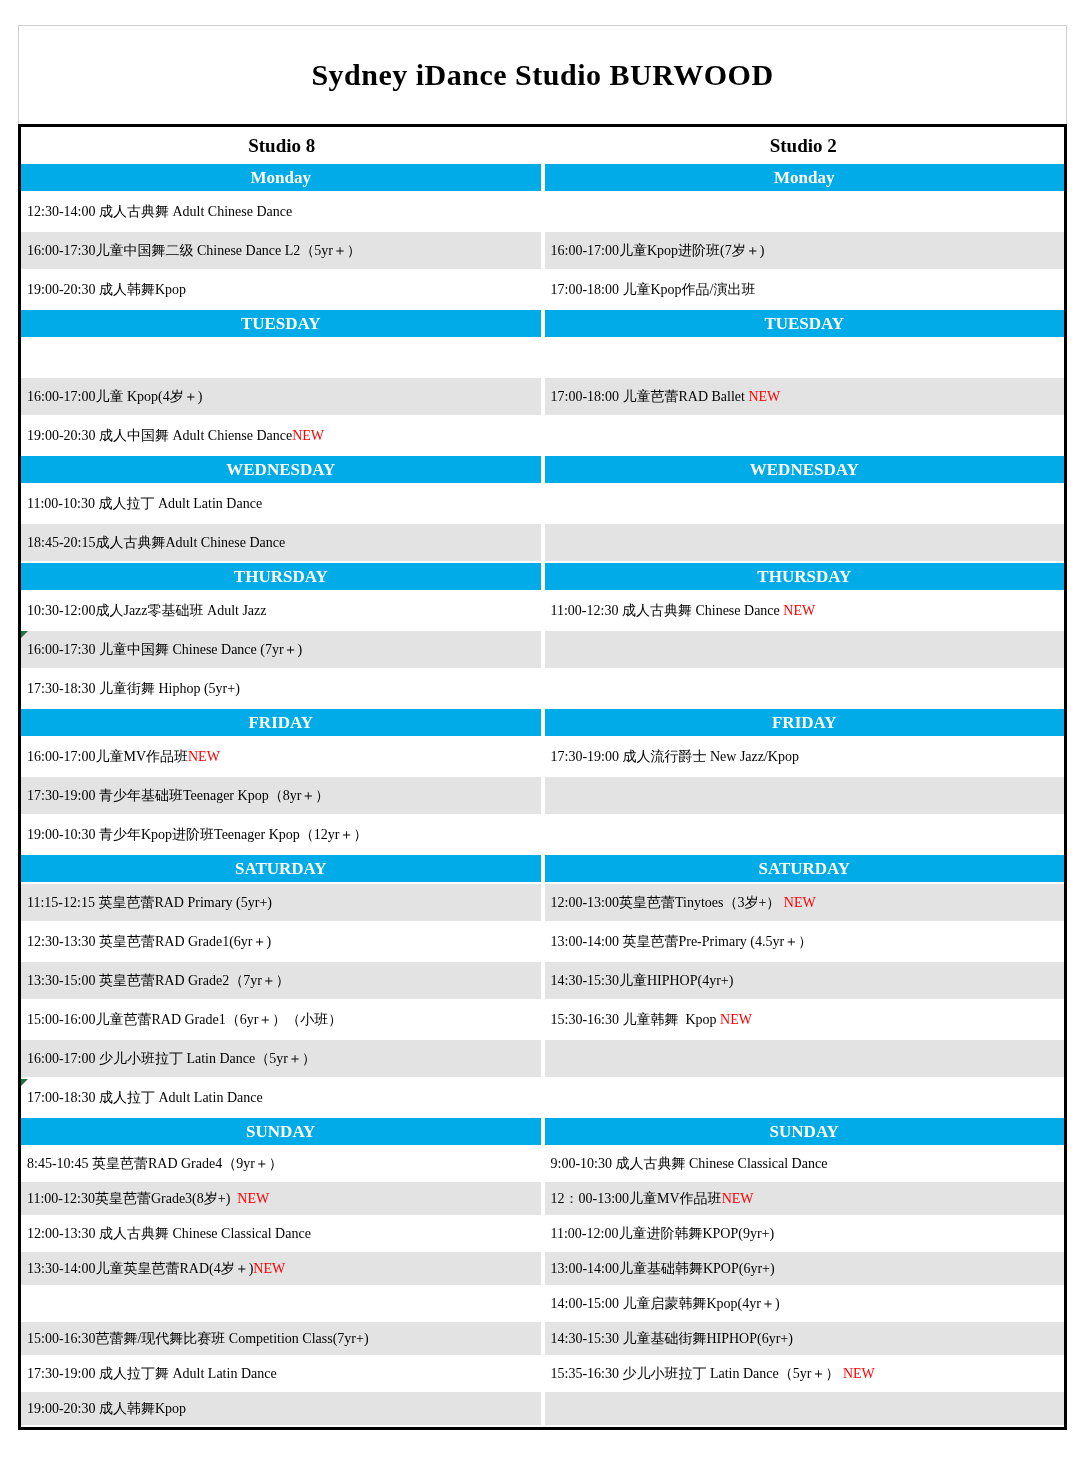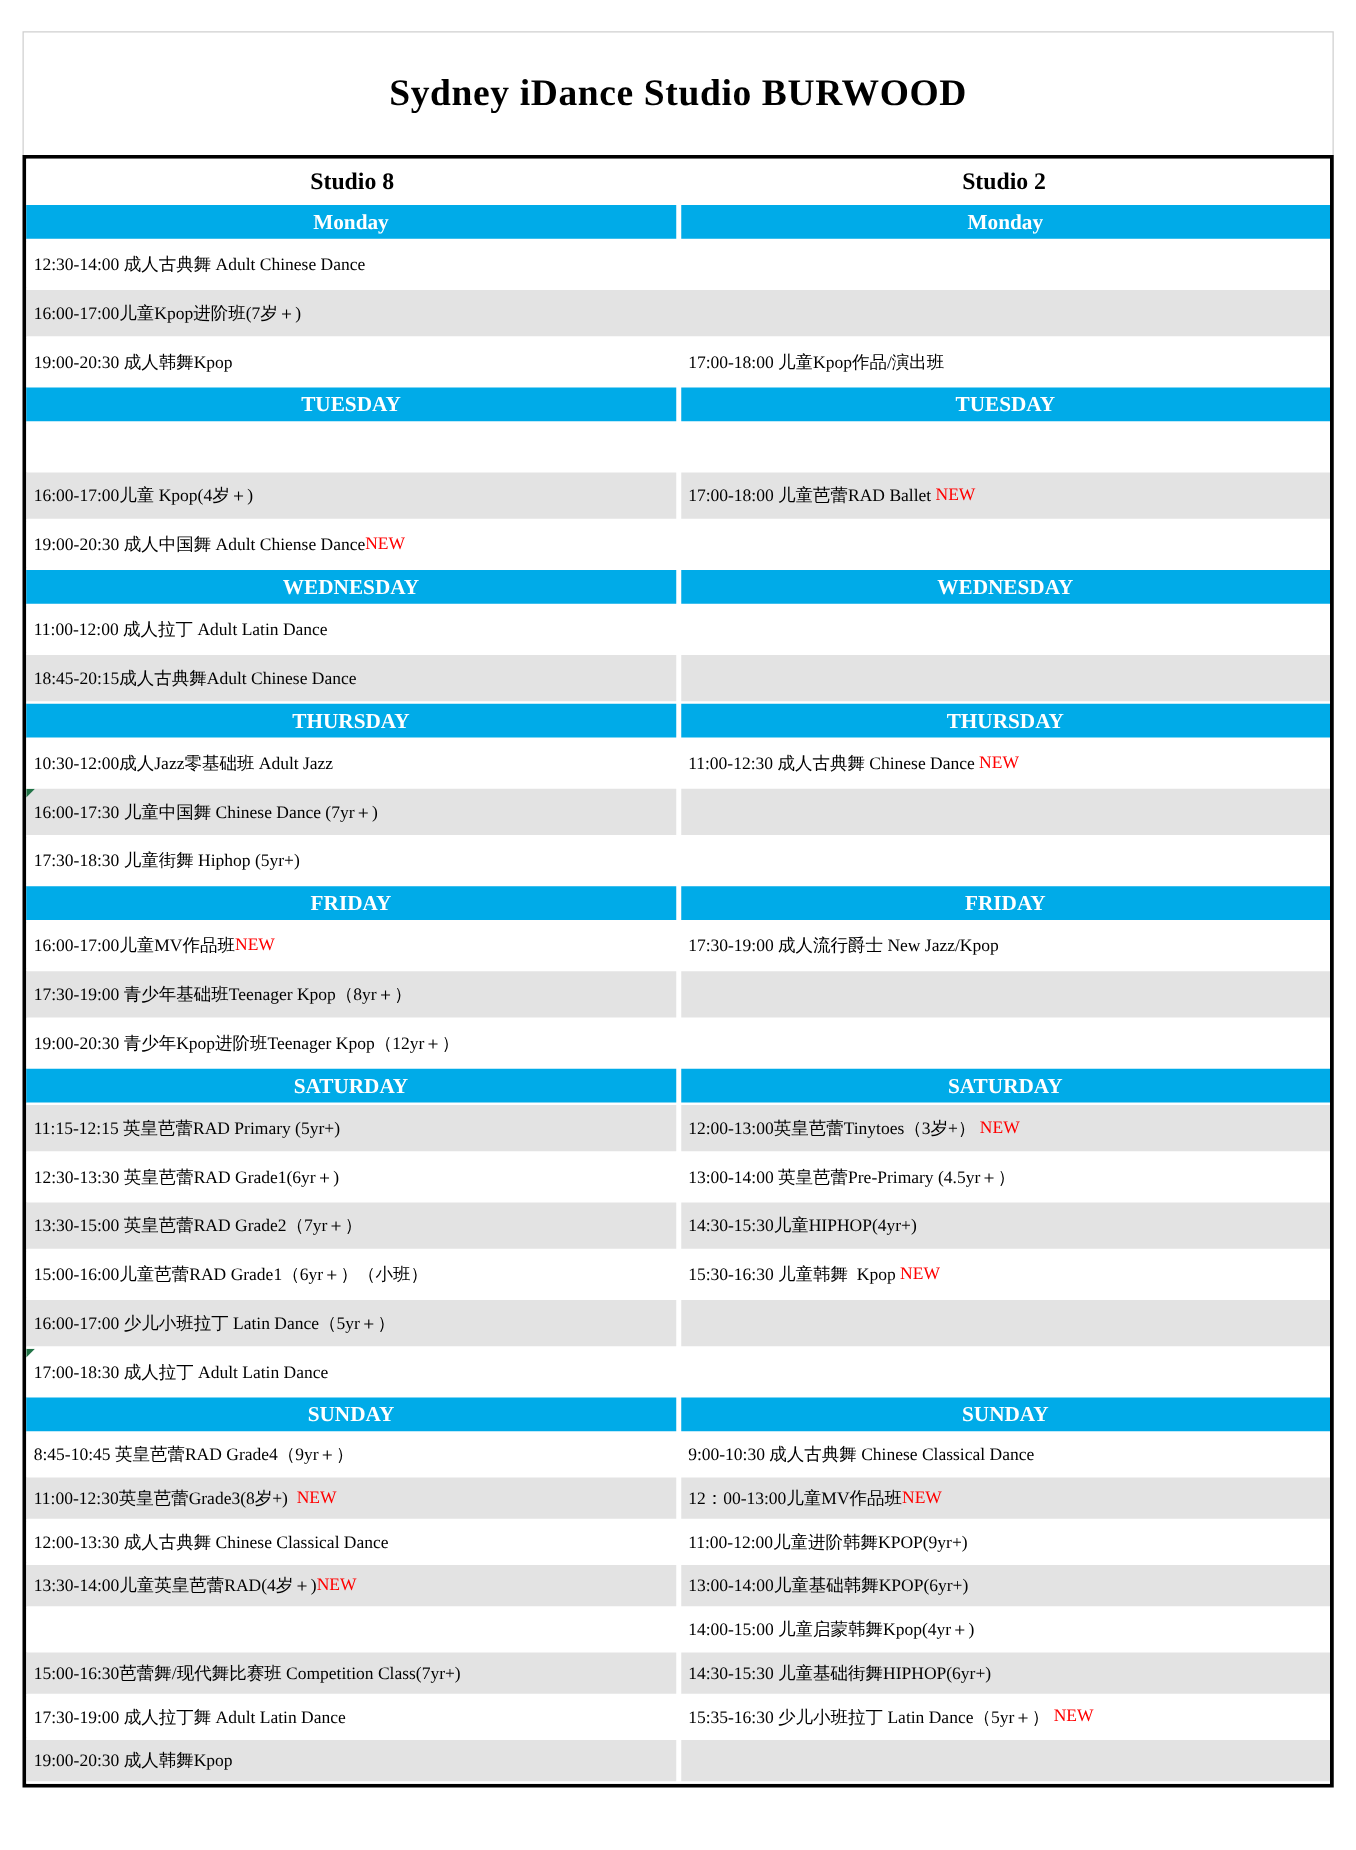--- a/index.html
+++ b/index.html
@@ -69,20 +69,23 @@
             </div>
           </div>
           <div class="row class-row">
             <div class="cell class-cell">
               <span class="txt">12:30-14:00 成人古典舞 Adult Chinese Dance</span>
             </div>
             <div class="cell class-cell"></div>
           </div>
           <div class="row class-row stripe">
             <div class="cell class-cell">
+              <span class="txt">16:00-17:30儿童中国舞二级 Chinese Dance L2（5yr＋）</span>
+            </div>
+            <div class="cell class-cell">
               <span class="txt">16:00-17:00儿童Kpop进阶班(7岁＋)</span>
             </div>
           </div>
           <div class="row class-row">
             <div class="cell class-cell">
               <span class="txt">19:00-20:30 成人韩舞Kpop</span>
             </div>
             <div class="cell class-cell">
               <span class="txt">17:00-18:00 儿童Kpop作品/演出班</span>
             </div>
@@ -122,21 +125,21 @@
           <div class="row day-row">
             <div class="cell day-cell">
               <span class="day-label">WEDNESDAY</span>
             </div>
             <div class="cell day-cell">
               <span class="day-label">WEDNESDAY</span>
             </div>
           </div>
           <div class="row class-row">
             <div class="cell class-cell">
-              <span class="txt">11:00-12:00 成人拉丁 Adult Latin Dance</span>
+              <span class="txt">11:00-10:30 成人拉丁 Adult Latin Dance</span>
             </div>
             <div class="cell class-cell"></div>
           </div>
           <div class="row class-row stripe">
             <div class="cell class-cell">
               <span class="txt">18:45-20:15成人古典舞Adult Chinese Dance</span>
             </div>
             <div class="cell class-cell"></div>
           </div>
         </div>
@@ -191,21 +194,21 @@
             </div>
           </div>
           <div class="row class-row stripe">
             <div class="cell class-cell">
               <span class="txt">17:30-19:00 青少年基础班Teenager Kpop（8yr＋）</span>
             </div>
             <div class="cell class-cell"></div>
           </div>
           <div class="row class-row">
             <div class="cell class-cell">
-              <span class="txt">19:00-20:30 青少年Kpop进阶班Teenager Kpop（12yr＋）</span>
+              <span class="txt">19:00-10:30 青少年Kpop进阶班Teenager Kpop（12yr＋）</span>
             </div>
             <div class="cell class-cell"></div>
           </div>
         </div>
         <div class="day-section">
           <div class="row day-row">
             <div class="cell day-cell">
               <span class="day-label">SATURDAY</span>
             </div>
             <div class="cell day-cell">

